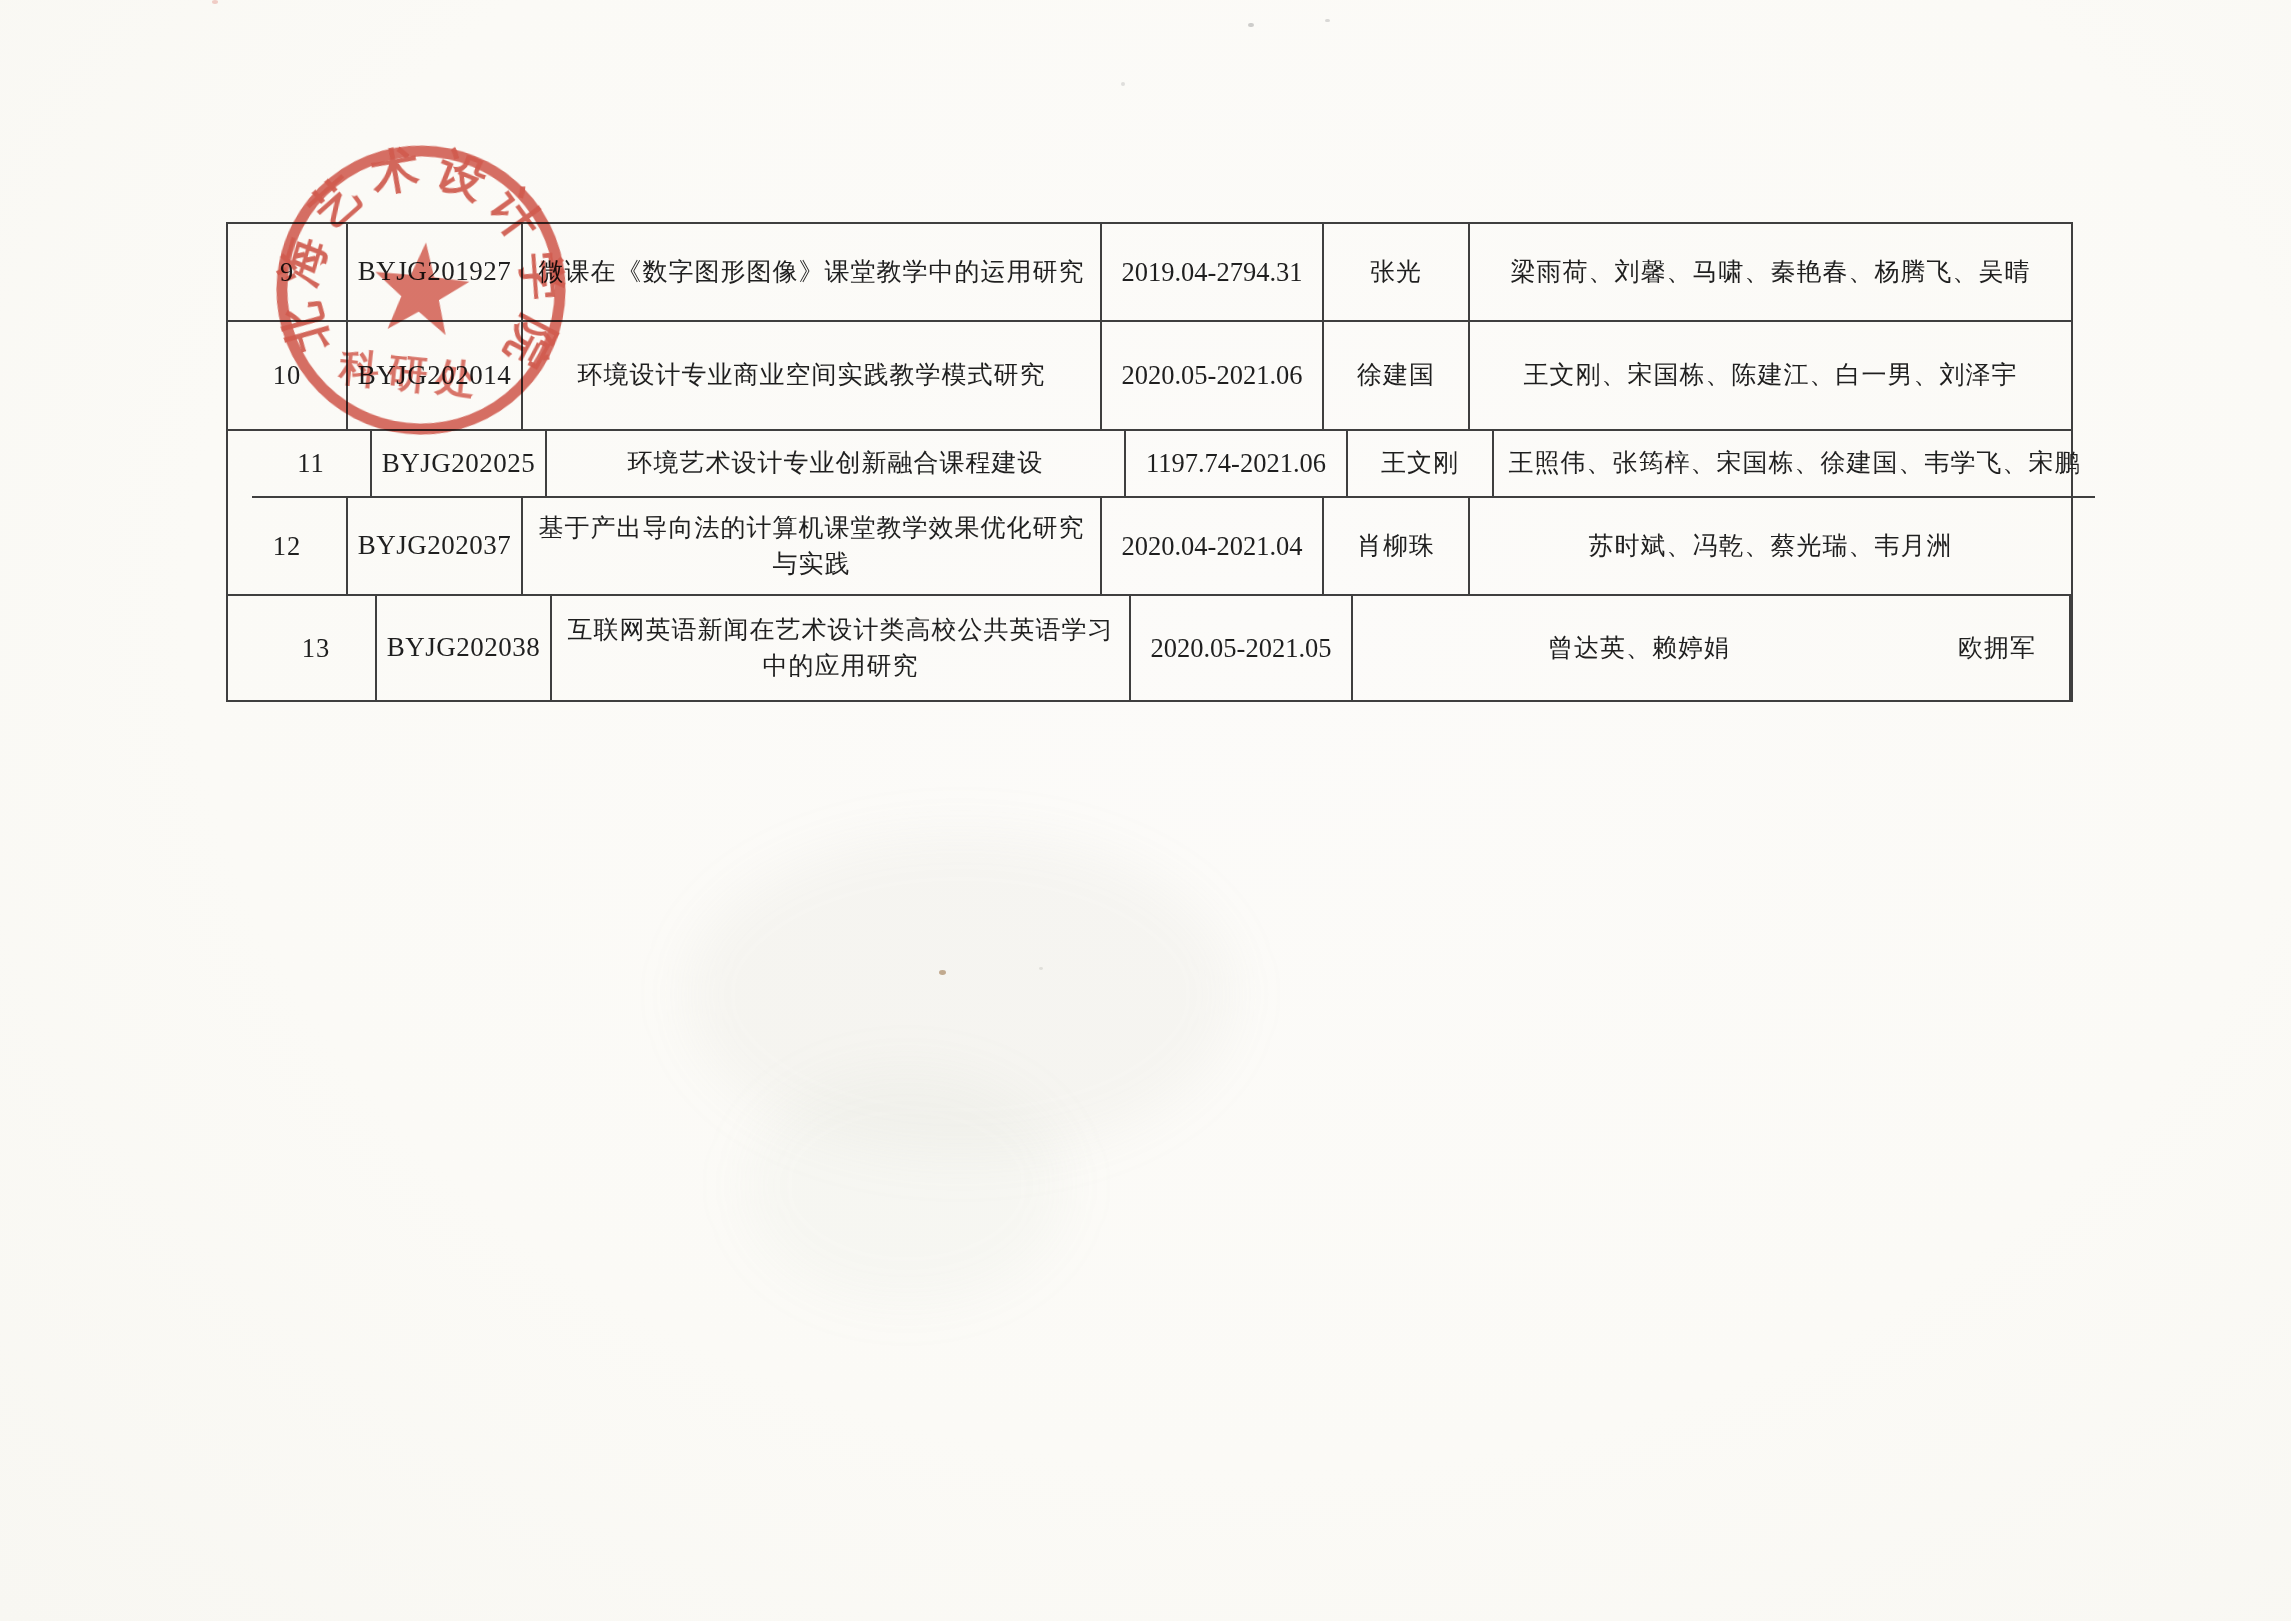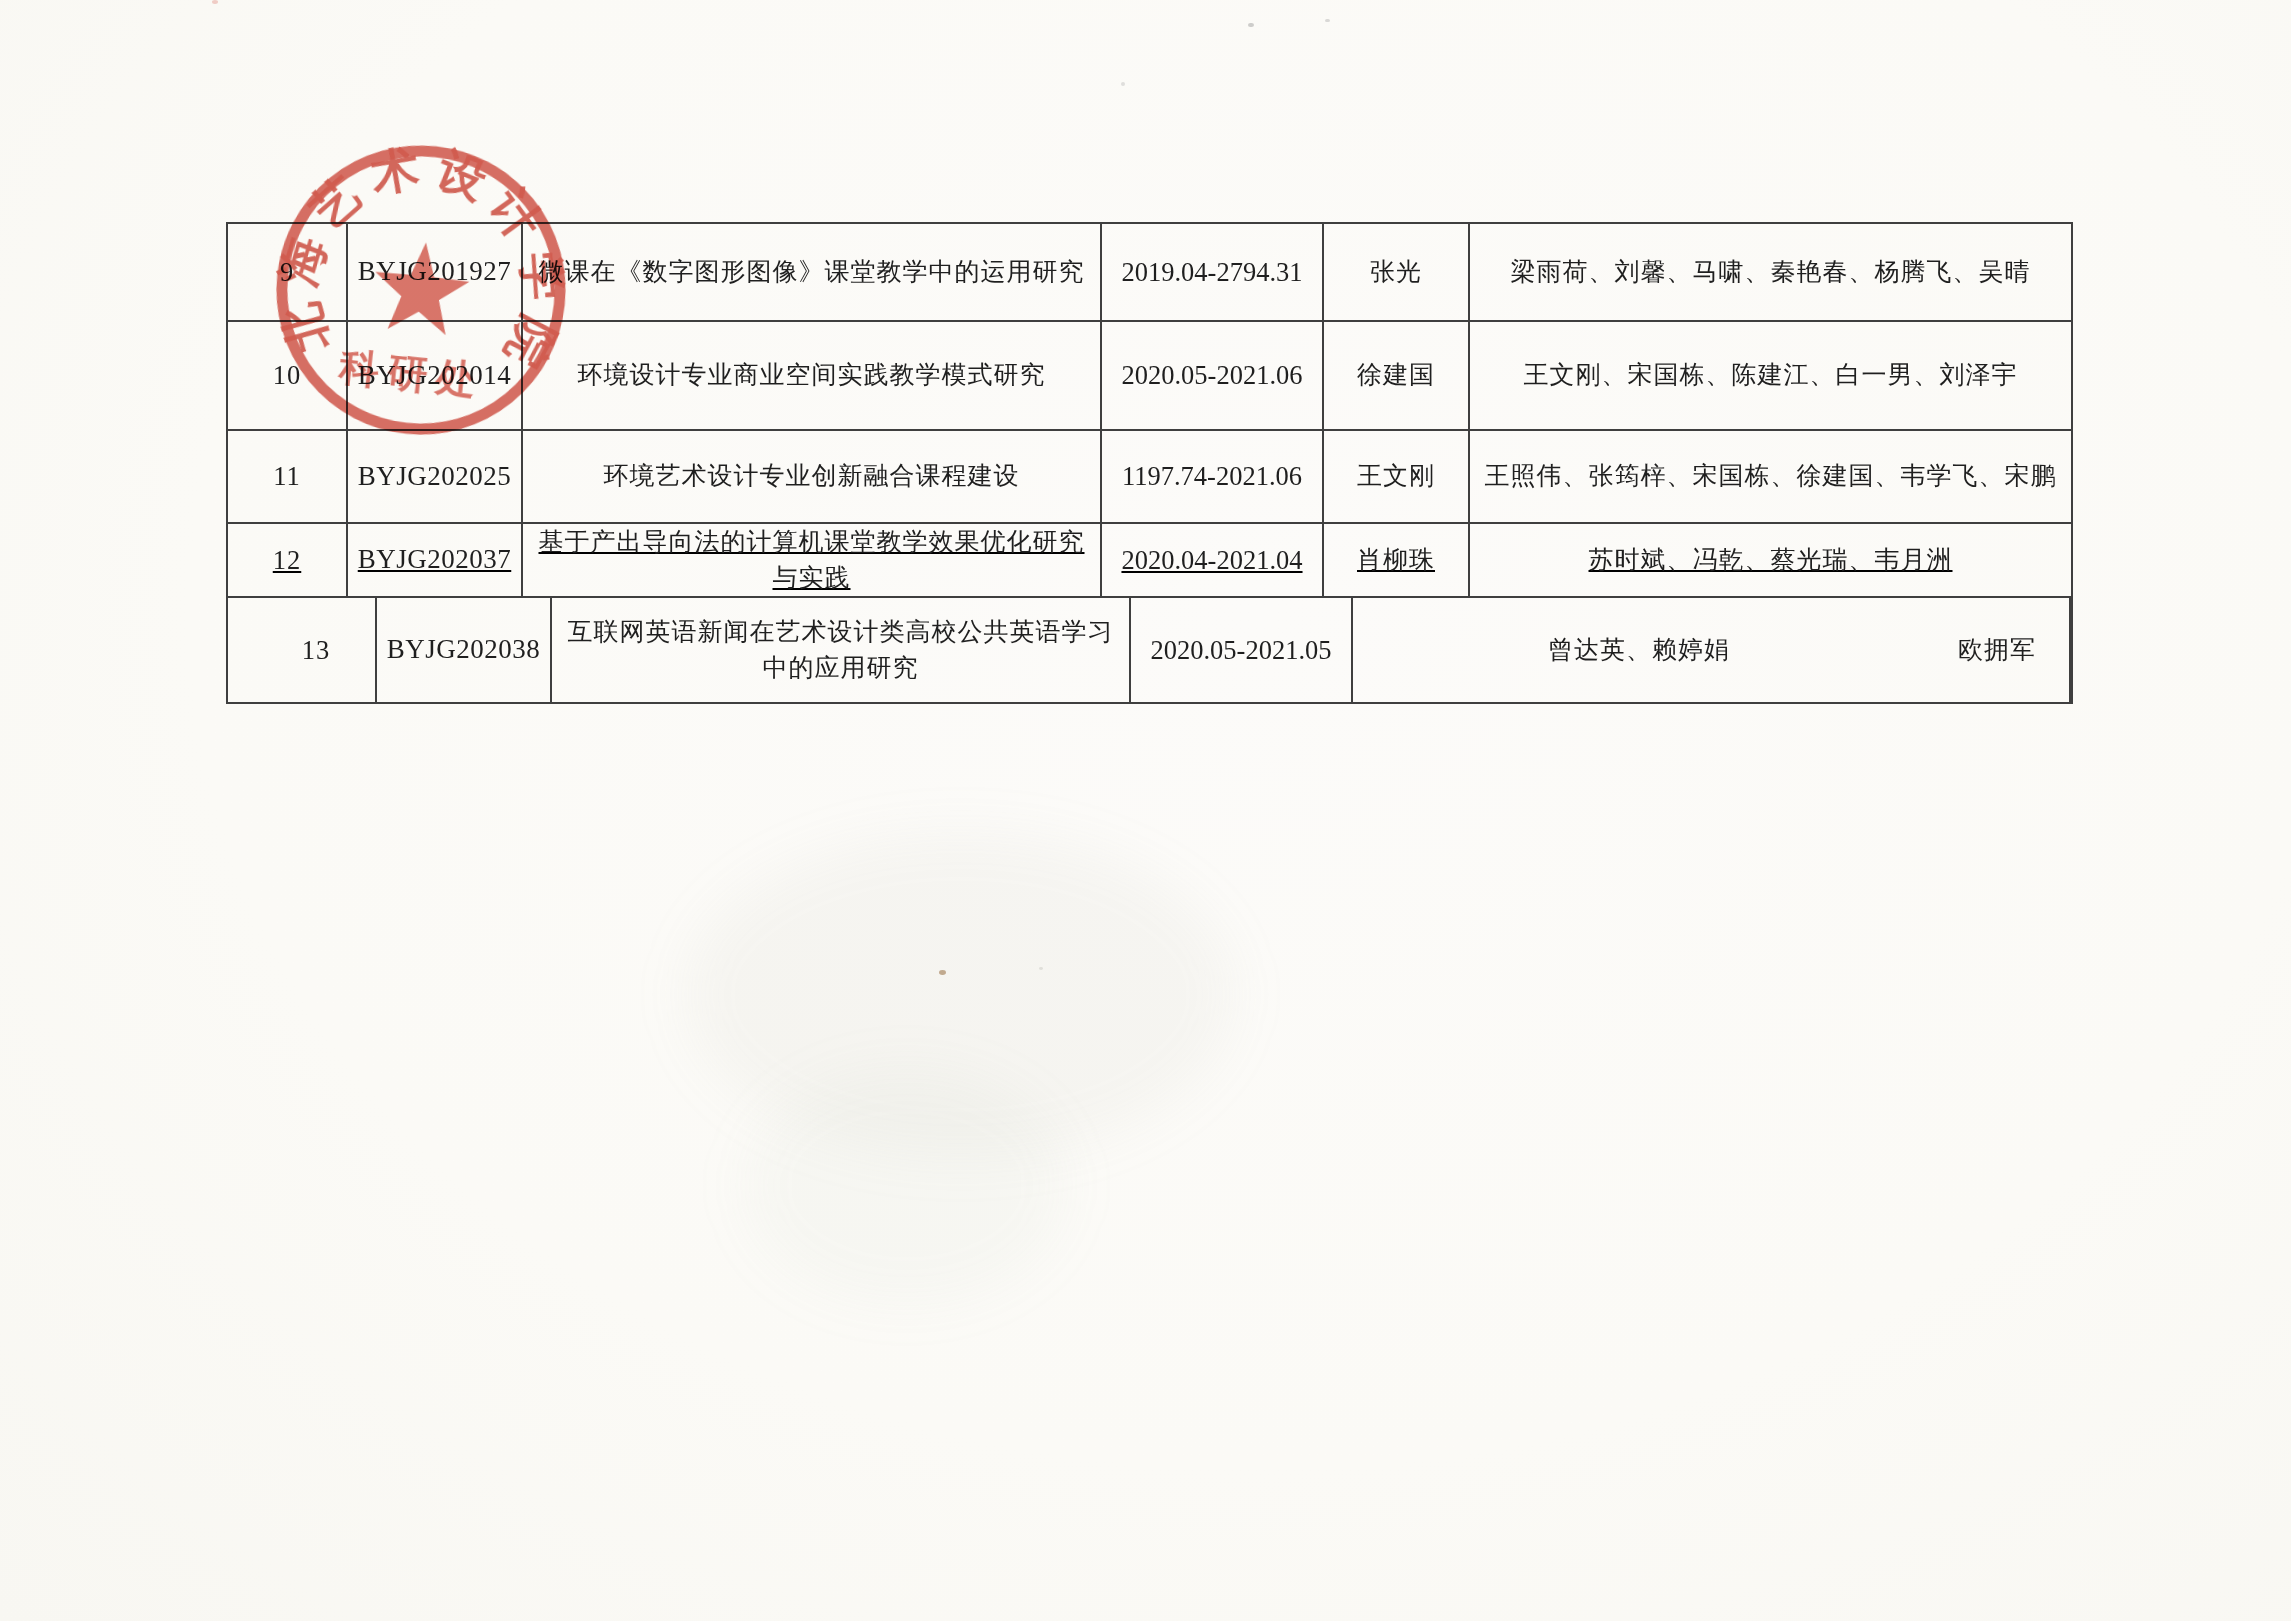--- a/index.html
+++ b/index.html
@@ -19,22 +19,22 @@
   .ptable{
     position:absolute;left:226px;top:222px;width:1847px;
     border:2px solid #3f3f3f;
     box-sizing:border-box;
     background:transparent;
   }
   .tr{display:flex;width:100%;box-sizing:border-box;border-bottom:2px solid #3f3f3f;}
   .tr:last-child{border-bottom:none;}
   .tr:nth-child(1){height:98px;}
   .tr:nth-child(2){height:109px;}
-  .tr:nth-child(3){height:93px;}
-  .tr:nth-child(4){height:74px;text-decoration:underline;}
+  .tr:nth-child(3){height:67px;margin-left:24px;}
+  .tr:nth-child(4){height:98px;}
   .tr:nth-child(5){height:104px;padding-left:29px;}
   .td{
     box-sizing:border-box;
     border-right:2px solid #3f3f3f;
     display:flex;align-items:center;justify-content:center;
     text-align:center;
     color:#1f1f1f;
     font-size:25px;line-height:1.45;
     letter-spacing:1px;
   }

